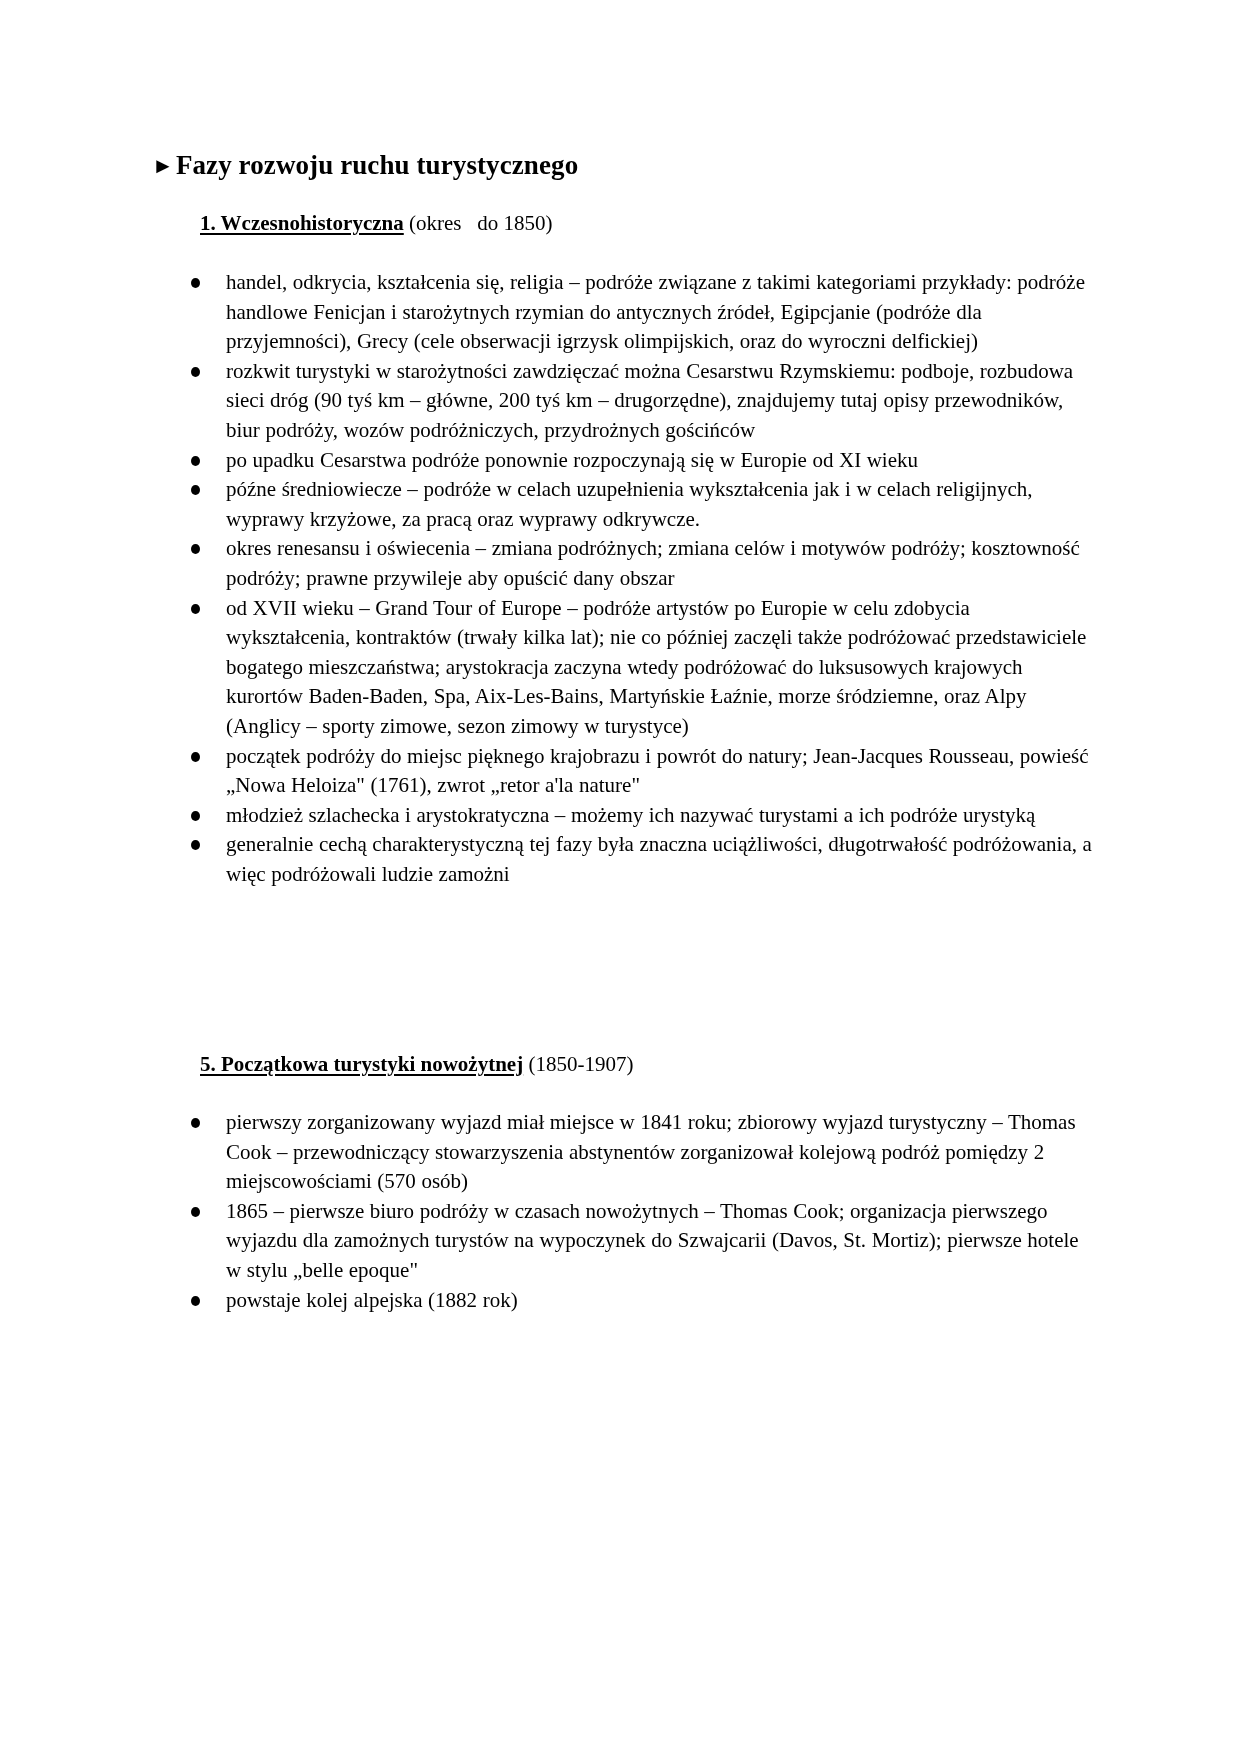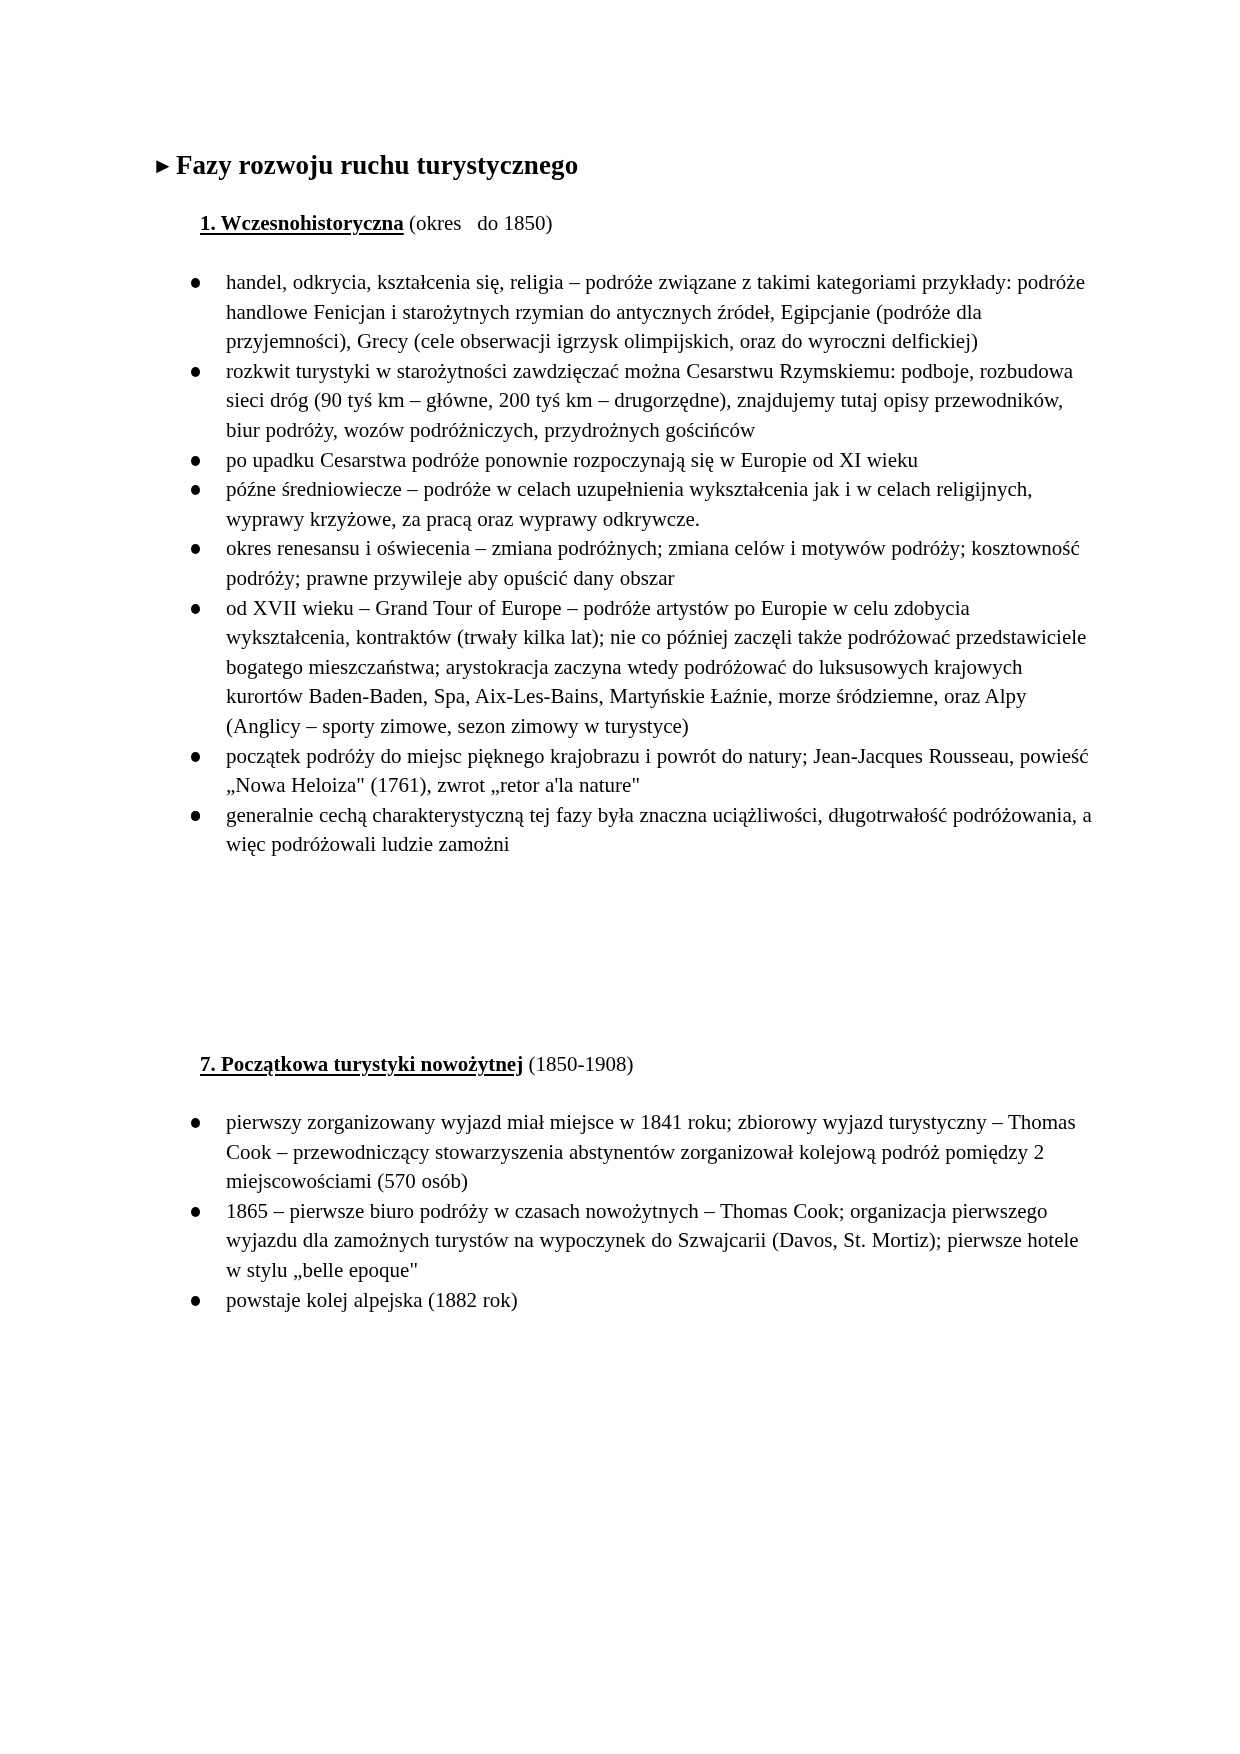--- a/index.html
+++ b/index.html
@@ -96,26 +96,26 @@
   </div>
 
   <ul class="bullet-list" style="top:268px;">
     <li class="bullet-item"><span class="dot"></span><span>handel, odkrycia, kształcenia się, religia – podróże związane z takimi kategoriami przykłady: podróże handlowe Fenicjan i starożytnych rzymian do antycznych źródeł, Egipcjanie (podróże dla przyjemności), Grecy (cele obserwacji igrzysk olimpijskich, oraz do wyroczni delfickiej)</span></li>
     <li class="bullet-item"><span class="dot"></span><span>rozkwit turystyki w starożytności zawdzięczać można Cesarstwu Rzymskiemu: podboje, rozbudowa sieci dróg (90 tyś km – główne, 200 tyś km – drugorzędne), znajdujemy tutaj opisy przewodników, biur podróży, wozów podróżniczych, przydrożnych gościńców</span></li>
     <li class="bullet-item"><span class="dot"></span><span>po upadku Cesarstwa podróże ponownie rozpoczynają się w Europie od XI wieku</span></li>
     <li class="bullet-item"><span class="dot"></span><span>późne średniowiecze – podróże w celach uzupełnienia wykształcenia jak i w celach religijnych, wyprawy krzyżowe, za pracą oraz wyprawy odkrywcze.</span></li>
     <li class="bullet-item"><span class="dot"></span><span>okres renesansu i oświecenia – zmiana podróżnych; zmiana celów i motywów podróży; kosztowność podróży; prawne przywileje aby opuścić dany obszar</span></li>
     <li class="bullet-item"><span class="dot"></span><span>od XVII wieku – Grand Tour of Europe – podróże artystów po Europie w celu zdobycia wykształcenia, kontraktów (trwały kilka lat); nie co później zaczęli także podróżować przedstawiciele bogatego mieszczaństwa; arystokracja zaczyna wtedy podróżować do luksusowych krajowych kurortów Baden-Baden, Spa, Aix-Les-Bains, Martyńskie Łaźnie, morze śródziemne, oraz Alpy (Anglicy – sporty zimowe, sezon zimowy w turystyce)</span></li>
     <li class="bullet-item"><span class="dot"></span><span>początek podróży do miejsc pięknego krajobrazu i powrót do natury; Jean-Jacques Rousseau, powieść „Nowa Heloiza" (1761), zwrot „retor a'la nature"</span></li>
-    <li class="bullet-item"><span class="dot"></span></li>
+    <li class="bullet-item"><span class="dot"></span><span>młodzież szlachecka i arystokratyczna – możemy ich nazywać turystami a ich podróże urystyką</span></li>
     <li class="bullet-item"><span class="dot"></span><span>generalnie cechą charakterystyczną tej fazy była znaczna uciążliwości, długotrwałość podróżowania, a więc podróżowali ludzie zamożni</span></li>
   </ul>
 
   <div class="section-heading" style="top:1050px;">
-    <span class="num-name">7. Początkowa turystyki nowożytnej</span><span class="period" style="white-space:pre;"> (1850-1908)</span>
+    <span class="num-name">5. Początkowa turystyki nowożytnej</span><span class="period" style="white-space:pre;"> (1850-1907)</span>
   </div>
 
   <ul class="bullet-list" style="top:1108px;">
     <li class="bullet-item"><span class="dot"></span><span>pierwszy zorganizowany wyjazd miał miejsce w 1841 roku; zbiorowy wyjazd turystyczny – Thomas Cook – przewodniczący stowarzyszenia abstynentów zorganizował kolejową podróż pomiędzy 2 miejscowościami (570 osób)</span></li>
     <li class="bullet-item"><span class="dot"></span><span>1865 – pierwsze biuro podróży w czasach nowożytnych – Thomas Cook; organizacja pierwszego wyjazdu dla zamożnych turystów na wypoczynek do Szwajcarii (Davos, St. Mortiz); pierwsze hotele w stylu „belle epoque"</span></li>
     <li class="bullet-item"><span class="dot"></span><span>powstaje kolej alpejska (1882 rok)</span></li>
   </ul>
 
 </div>
 

